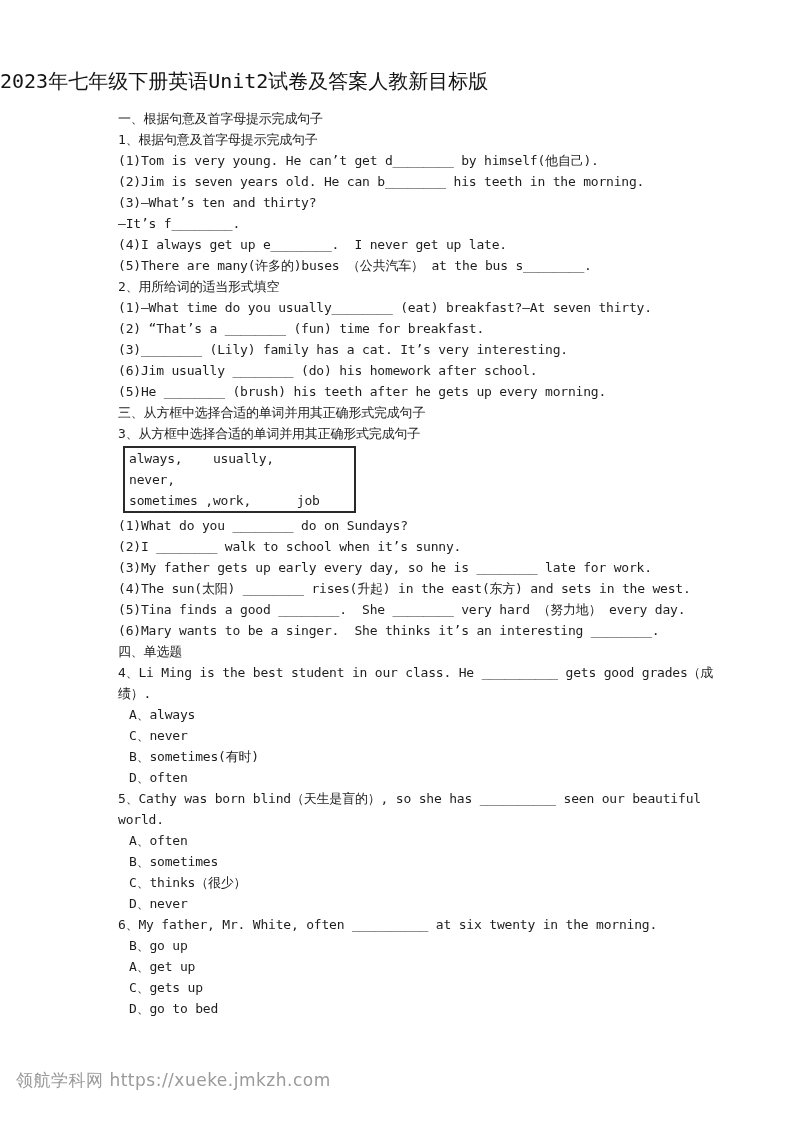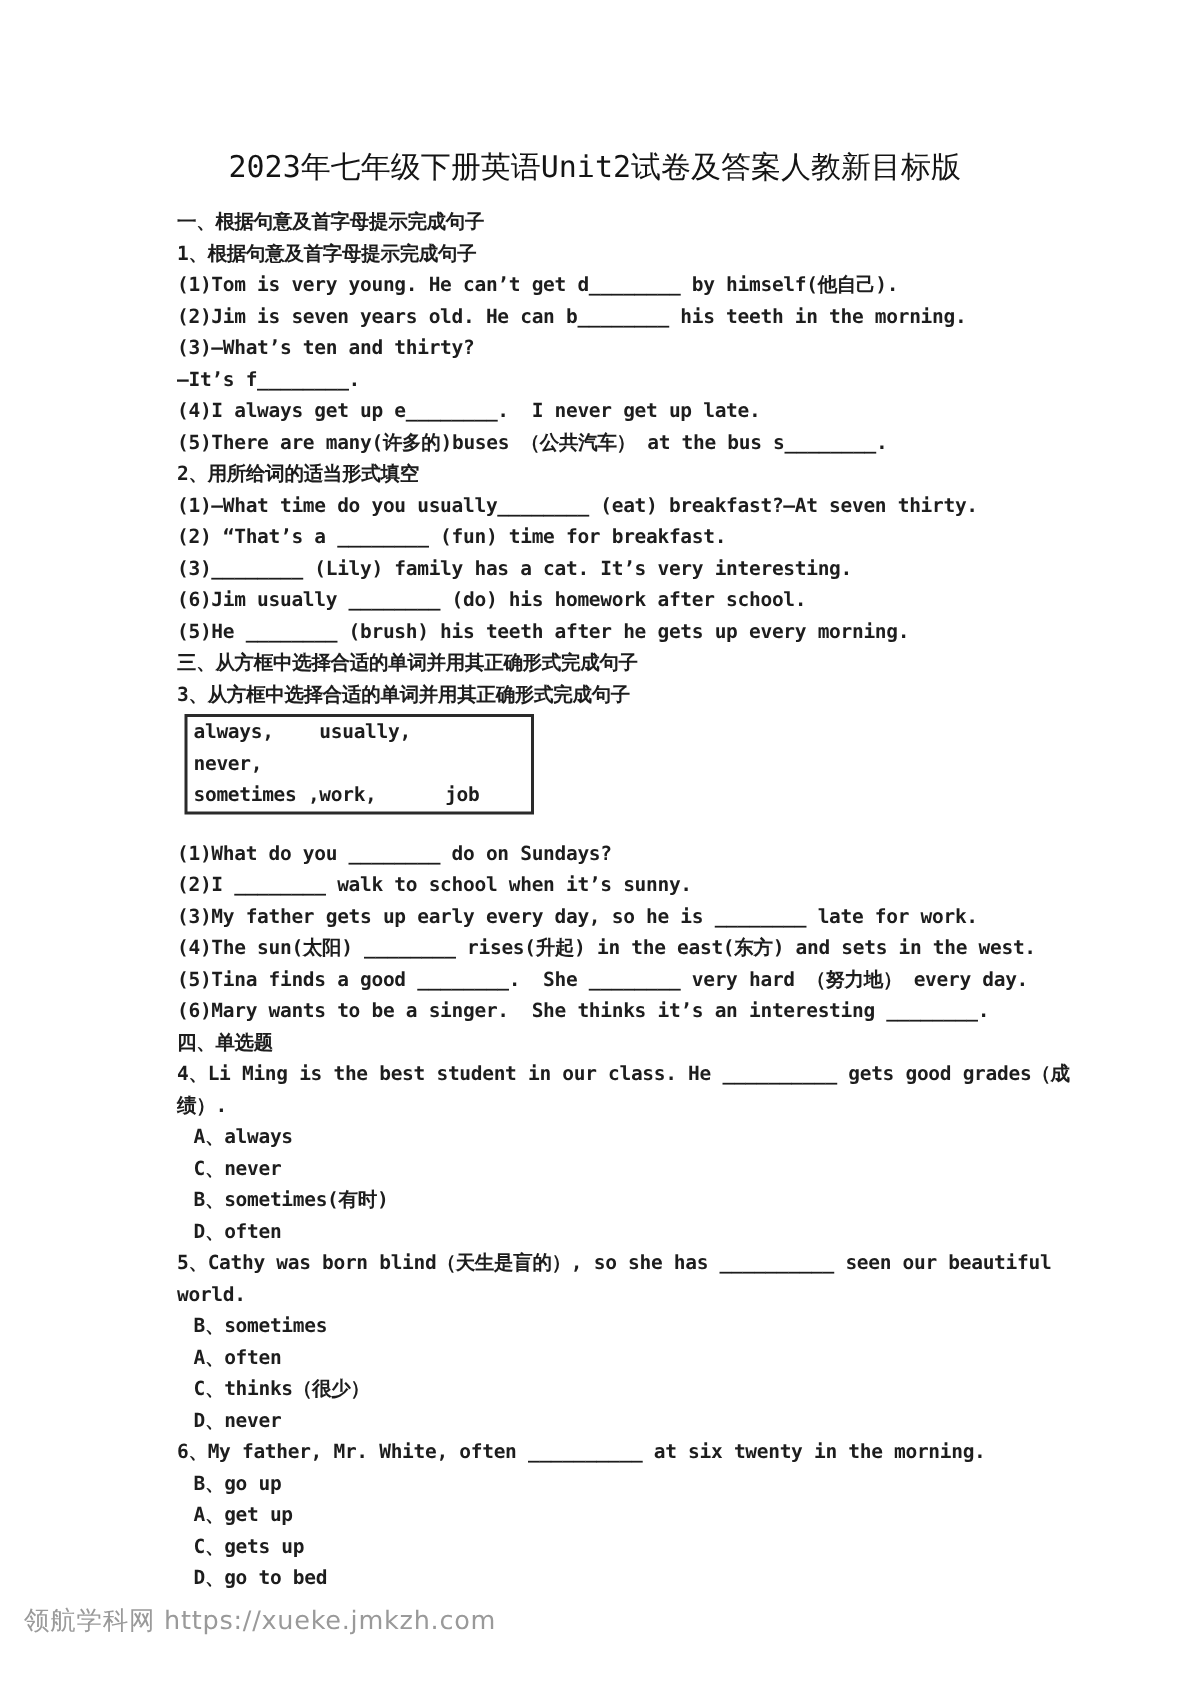--- a/index.html
+++ b/index.html
@@ -6,46 +6,44 @@
   .page {
     position: relative;
     width: 793px;
     height: 1122px;
     background: #ffffff;
     overflow: hidden;
     font-family: "DejaVu Sans Mono", "Liberation Mono", monospace;
     color: #1d1d1d;
   }
   .title {
-    margin: 98px 0 0 0;
-    text-align: center;
+    margin: 68px 0 0 0;
     font-size: 20px;
     font-weight: normal;
     line-height: 26px;
     color: #141414;
     letter-spacing: 0;
   }
   .content {
     margin: 14px 0 0 118px;
     width: 596px;
-    font-weight: bold;
   }
   .line {
     font-size: 13px;
     line-height: 21px;
     letter-spacing: -0.2px;
     white-space: pre-wrap;
     color: #1d1d1d;
   }
   .option { padding-left: 11px; }
   .word-box {
     box-sizing: border-box;
     width: 233px;
     border: 2px solid #2a2a2a;
-    margin: 2px 0 16px 5px;
+    margin: 2px 0 2px 5px;
     padding: 0 4px;
   }
   .footer {
     position: absolute;
     top: 1069px;
     left: 16px;
     width: 100%;
     text-align: left;
     font-family: "DejaVu Sans", "Liberation Sans", sans-serif;
     font-size: 17px;
@@ -93,22 +91,22 @@
 
     <div class="line">四、单选题</div>
 
     <div class="line">4、Li Ming is the best student in our class. He __________ gets good grades（成绩）.</div>
     <div class="line option">A、always</div>
     <div class="line option">C、never</div>
     <div class="line option">B、sometimes(有时)</div>
     <div class="line option">D、often</div>
 
     <div class="line">5、Cathy was born blind（天生是盲的）, so she has __________ seen our beautiful world.</div>
+    <div class="line option">A、often</div>
     <div class="line option">B、sometimes</div>
-    <div class="line option">A、often</div>
     <div class="line option">C、thinks（很少）</div>
     <div class="line option">D、never</div>
 
     <div class="line">6、My father, Mr. White, often __________ at six twenty in the morning.</div>
     <div class="line option">B、go up</div>
     <div class="line option">A、get up</div>
     <div class="line option">C、gets up</div>
     <div class="line option">D、go to bed</div>
 
   </div>

